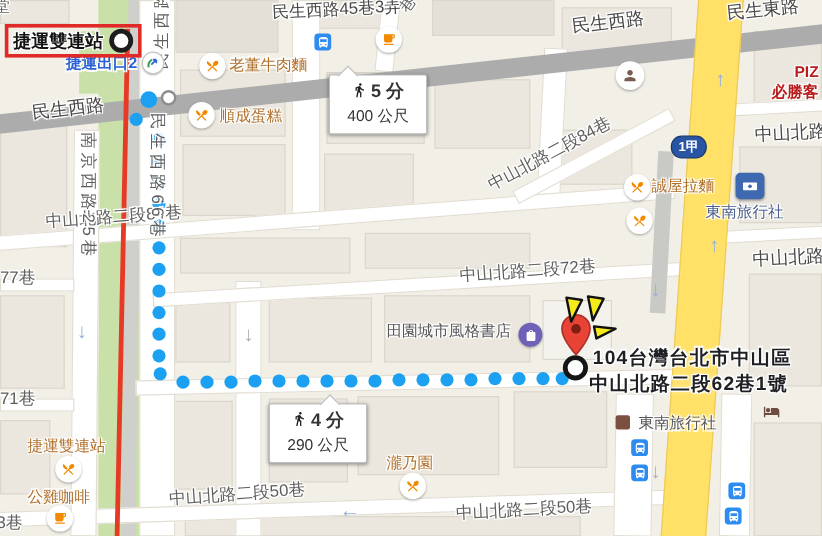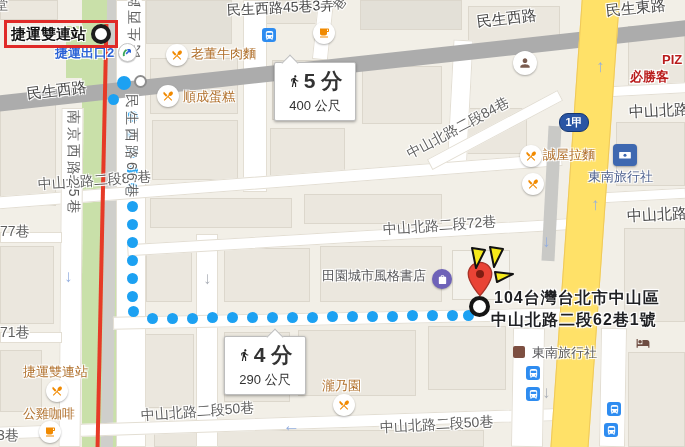--- a/index.html
+++ b/index.html
@@ -32,21 +32,21 @@
   .circle-icon{background:#fff;border-radius:50%;box-shadow:0 1px 2px rgba(0,0,0,.3);}
   .dot{position:absolute;width:11px;height:11px;border-radius:50%;background:#1CA1F2;z-index:10;}
   .arrow{position:absolute;z-index:9;font-size:17px;font-weight:700;line-height:1;}
   .arrow.b{color:#93AEDF;}
   .arrow.g{color:#A9AEB6;}
   .walk-badge{position:absolute;width:76px;background:#fff;border:1px solid #BDBDBD;border-radius:2px;
     box-shadow:0 1px 3px rgba(0,0,0,.35);z-index:20;text-align:center;padding:4px 2px 5px 2px;}
   .walk-badge .ptr{position:absolute;top:-6px;width:11px;height:11px;background:#fff;
     border-left:1px solid #BDBDBD;border-top:1px solid #BDBDBD;transform:rotate(45deg);}
   .walk-badge .row1{display:flex;align-items:center;justify-content:center;gap:3px;
-    font-size:21px;font-weight:700;color:#333;}
+    font-size:15px;font-weight:700;color:#333;}
   .walk-badge .row2{font-size:13px;color:#333;margin-top:2px;}
   #station-box{position:absolute;left:4px;top:20px;z-index:21;display:flex;align-items:center;gap:5px;
     border:3px solid #E02A28;padding:1px 4px;background:transparent;}
   #station-box .txt{font-size:15px;font-weight:700;color:#121212;white-space:nowrap;
     text-shadow:-1px -1px 0 #fff,1px -1px 0 #fff,-1px 1px 0 #fff,1px 1px 0 #fff;}
   .metro-ring{width:12px;height:12px;border:4px solid #1d1d1d;border-radius:50%;background:#fff;}
   #exit-row{position:absolute;left:21px;top:43px;z-index:14;display:flex;align-items:center;gap:4px;}
   #exit-row .txt{font-size:13px;font-weight:700;color:#2B63D6;white-space:nowrap;
     text-shadow:-1px -1px 0 #fff,1px -1px 0 #fff,-1px 1px 0 #fff,1px 1px 0 #fff;padding-left:34px;}
   #shield{position:absolute;left:559px;top:113px;width:28px;height:17px;background:#2A55A4;color:#fff;
@@ -253,21 +253,21 @@
       </svg>
     </div>
     <div class="poi-label " style="left: 23px; top: 363px;">捷運雙連站</div>
     <div class="picon circle-icon" style="left: 39px; top: 421px; width: 22px; height: 22px;">
       <svg width="12" height="12" viewBox="0 0 24 24">
         <path fill="#F18A00" d="M20 3H4v10c0 2.21 1.79 4 4 4h6c2.21 0 4-1.79 4-4v-3h2c1.11 0 2-.89 2-2V5c0-1.11-.89-2-2-2zm0 5h-2V5h2v3zM4 19h16v2H4z"></path>
       </svg>
     </div>
     <div class="poi-label " style="left: 23px; top: 405px;">公雞咖啡</div>
     <div class="poi-label red" style="left: 662px; top: 52px;">PIZ</div>
-    <div class="poi-label red" style="left: 630px; top: 68px; font-family: Liberation Serif, serif;">必勝客</div>
+    <div class="poi-label red" style="left: 643px; top: 68px; font-family: Liberation Serif, serif;">必勝客</div>
     <div class="picon circle-icon" style="left: 313px; top: 22px; width: 22px; height: 22px;">
       <svg width="12" height="12" viewBox="0 0 24 24">
         <path fill="#F18A00" d="M20 3H4v10c0 2.21 1.79 4 4 4h6c2.21 0 4-1.79 4-4v-3h2c1.11 0 2-.89 2-2V5c0-1.11-.89-2-2-2zm0 5h-2V5h2v3zM4 19h16v2H4z"></path>
       </svg>
     </div>
     <div class="picon circle-icon" style="left: 513px; top: 51px; width: 24px; height: 24px;">
       <svg width="14" height="14" viewBox="0 0 24 24">
         <path fill="#7A5C4F" d="M12 12c2.21 0 4-1.79 4-4s-1.79-4-4-4-4 1.79-4 4 1.79 4 4 4zm0 2c-2.67 0-8 1.34-8 4v2h16v-2c0-2.66-5.33-4-8-4z"></path>
       </svg>
     </div>

